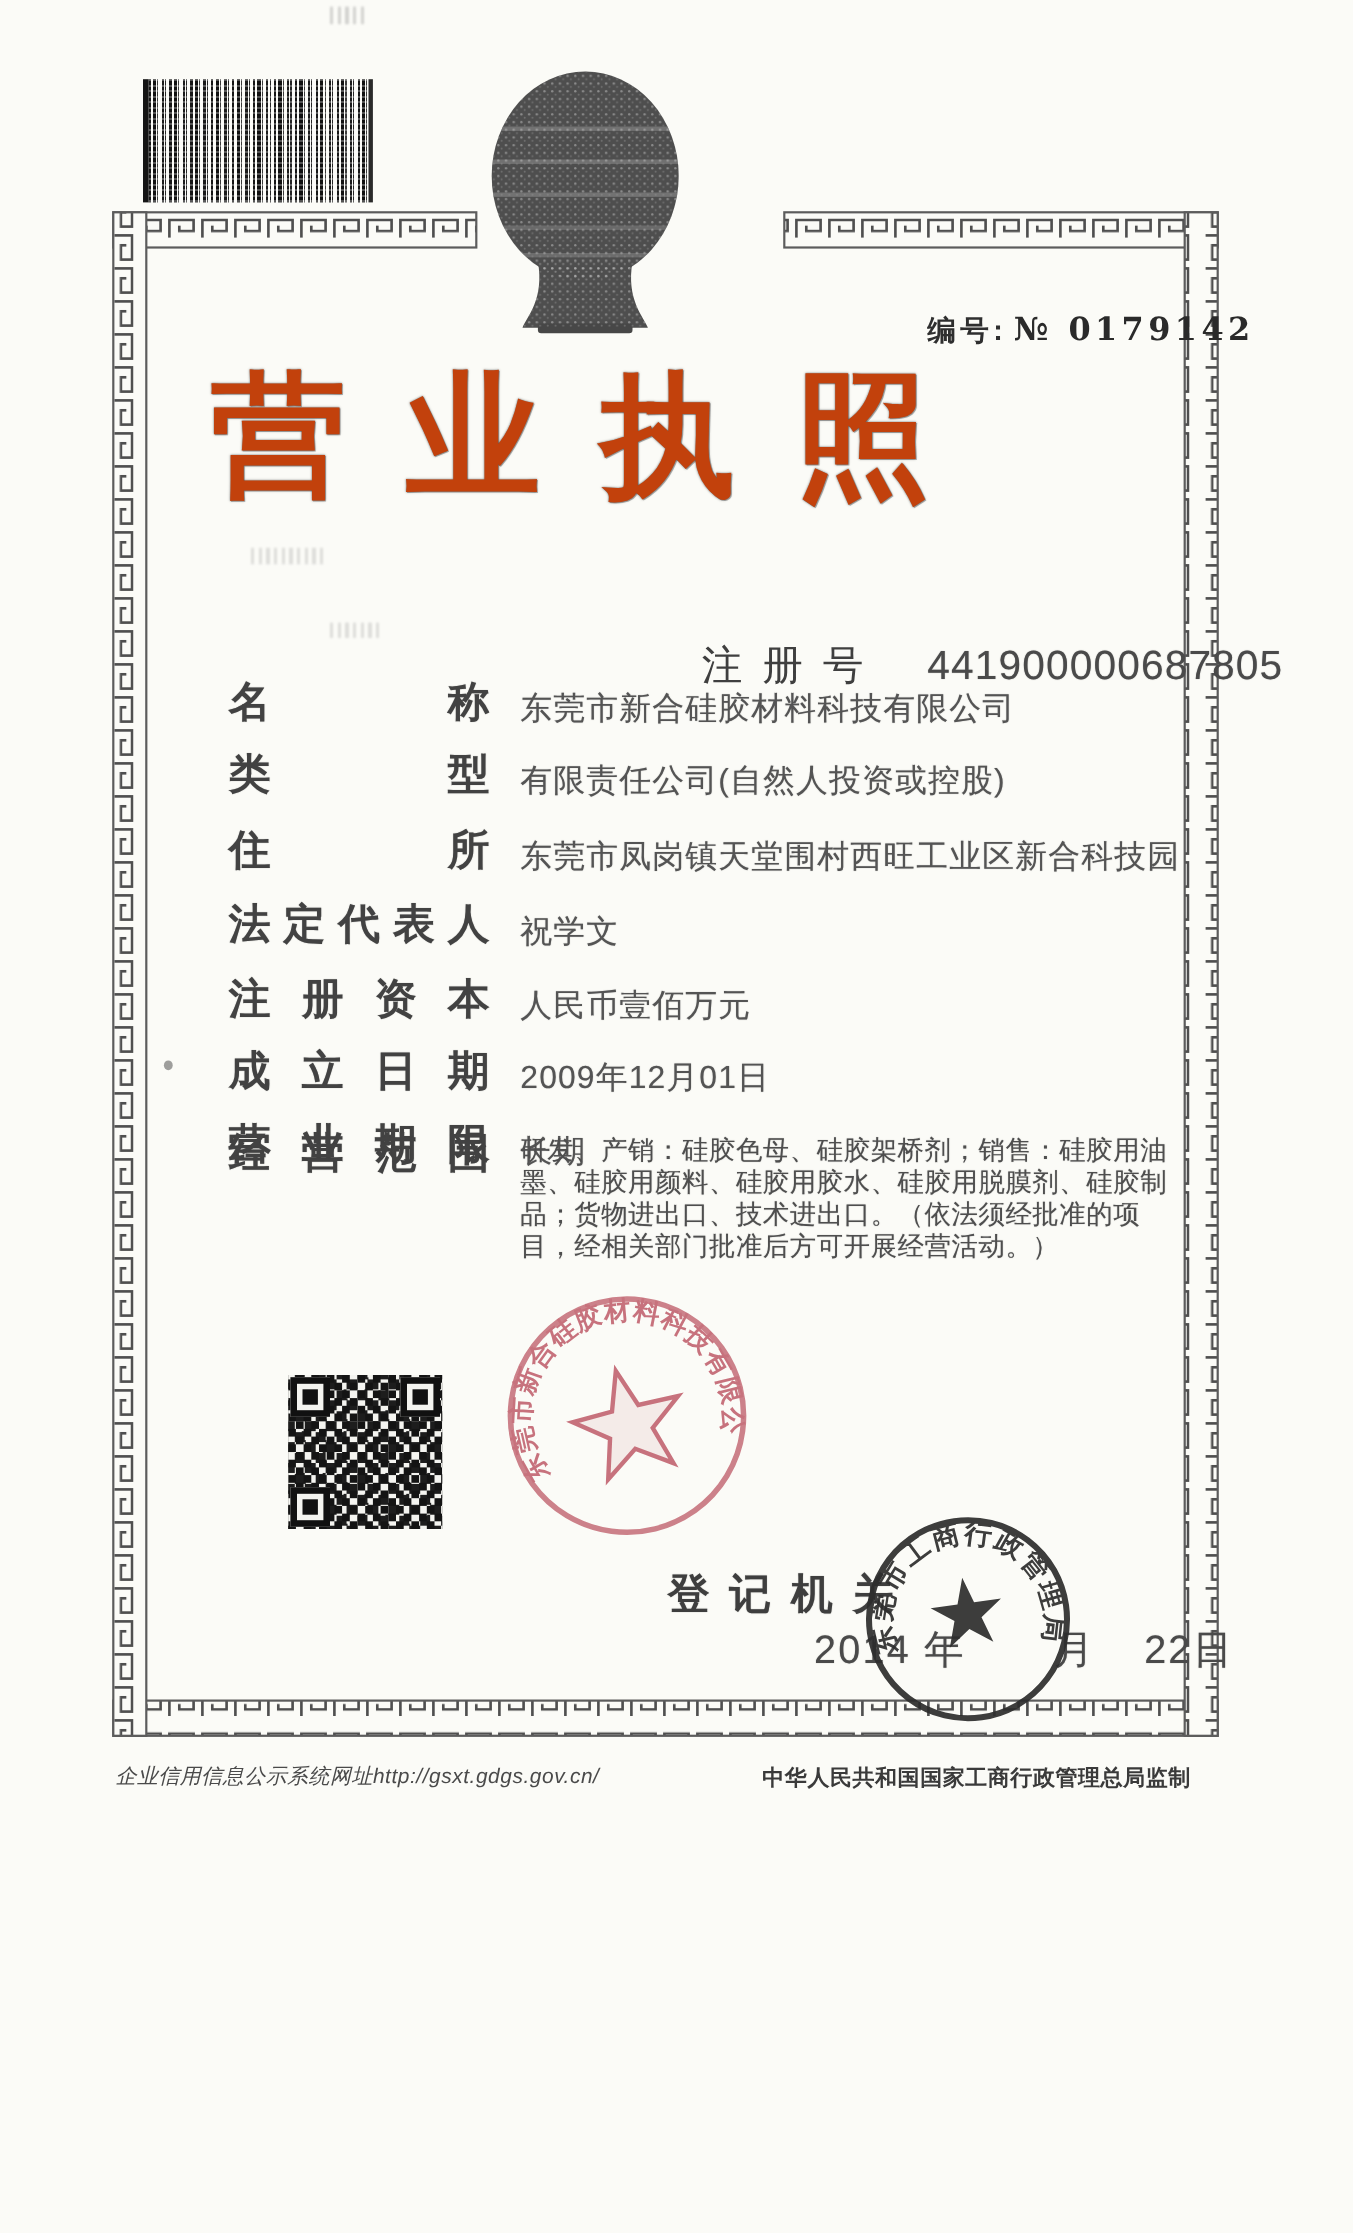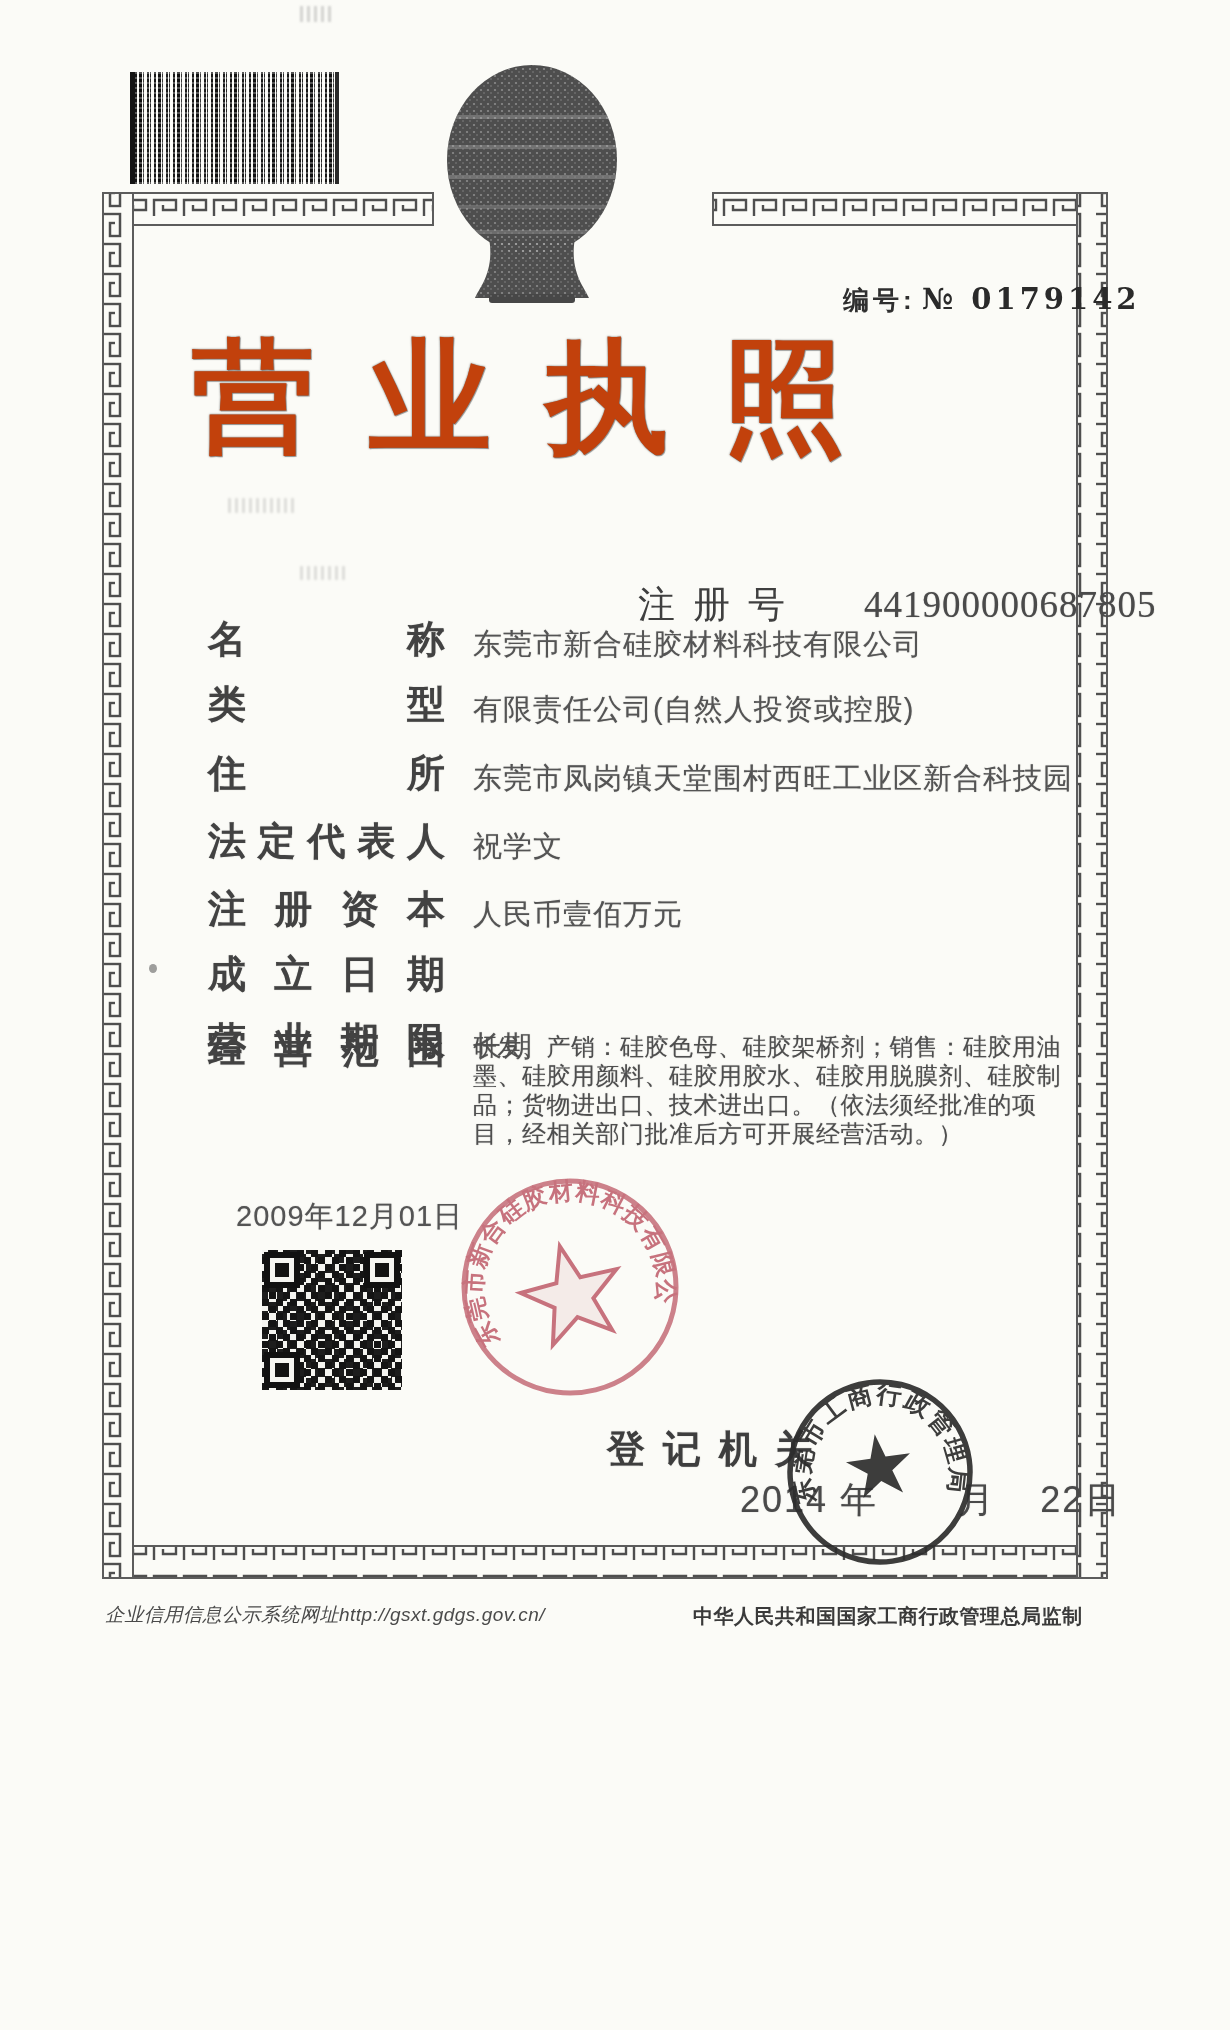--- a/index.html
+++ b/index.html
@@ -37,22 +37,22 @@
     left:137px;top:334px;width:936px;
     font-family:"Liberation Serif","DejaVu Serif",serif;
     font-size:122px;font-weight:700;letter-spacing:55px;line-height:1.05;
     color:#c2410c;text-indent:55px;
     text-shadow:0 0 2px rgba(40,40,40,.8), 1px 1px 0 rgba(130,130,130,.55);
   }
 
   
   .regline{left:638px;top:532px;display:flex;align-items:baseline;gap:40px;}
   .regline .lbl{font-size:37px;letter-spacing:18px;color:#3f3f3f;font-weight:500;margin-top:48px;}
-  .regline .num{font-family:Liberation Serif, serif;
-    font-size:37px;color:#4a4a4a;letter-spacing:1px;text-shadow:0 0 1px rgba(70,70,70,.5);margin-left:21px;}
+  .regline .num{font-family:Liberation Sans, sans-serif;
+    font-size:37px;color:#4a4a4a;letter-spacing:1px;text-shadow:0 0 1px rgba(70,70,70,.5);}
 
   
   .row{left:208px;display:flex;align-items:flex-start;}
   .f-label{
     width:237px;flex:0 0 237px;display:inline-block;
     font-size:38px;font-weight:600;color:#424242;line-height:1.15;
     text-align:justify;text-align-last:justify;
     text-shadow:0 0 1px rgba(60,60,60,.45);
   }
   .f-value{
@@ -177,21 +177,21 @@
   <span class="f-value">东莞市凤岗镇天堂围村西旺工业区新合科技园</span>
 </div>
 <div class="abs row" style="top:820px;">
   <span class="f-label">法定代表人</span>
   <span class="f-value">祝学文</span>
 </div>
 <div class="abs row" style="top:888px;">
   <span class="f-label">注册资本</span>
   <span class="f-value">人民币壹佰万元</span>
 </div>
-<div class="abs row" style="top:953px;flex-direction:column;">
+<div class="abs row" style="top:953px;">
   <span class="f-label">成立日期</span>
   <span class="f-value">2009年12月01日</span>
 </div>
 <div class="abs row" style="top:1020px;">
   <span class="f-label">营业期限</span>
   <span class="f-value">长期</span>
 </div>
 <div class="abs row scope" style="top:1028px;">
   <span class="f-label">经营范围</span>
   <span class="f-value">研发、产销：硅胶色母、硅胶架桥剂；销售：硅胶用油墨、硅胶用颜料、硅胶用胶水、硅胶用脱膜剂、硅胶制品；货物进出口、技术进出口。（依法须经批准的项目，经相关部门批准后方可开展经营活动。）</span>

